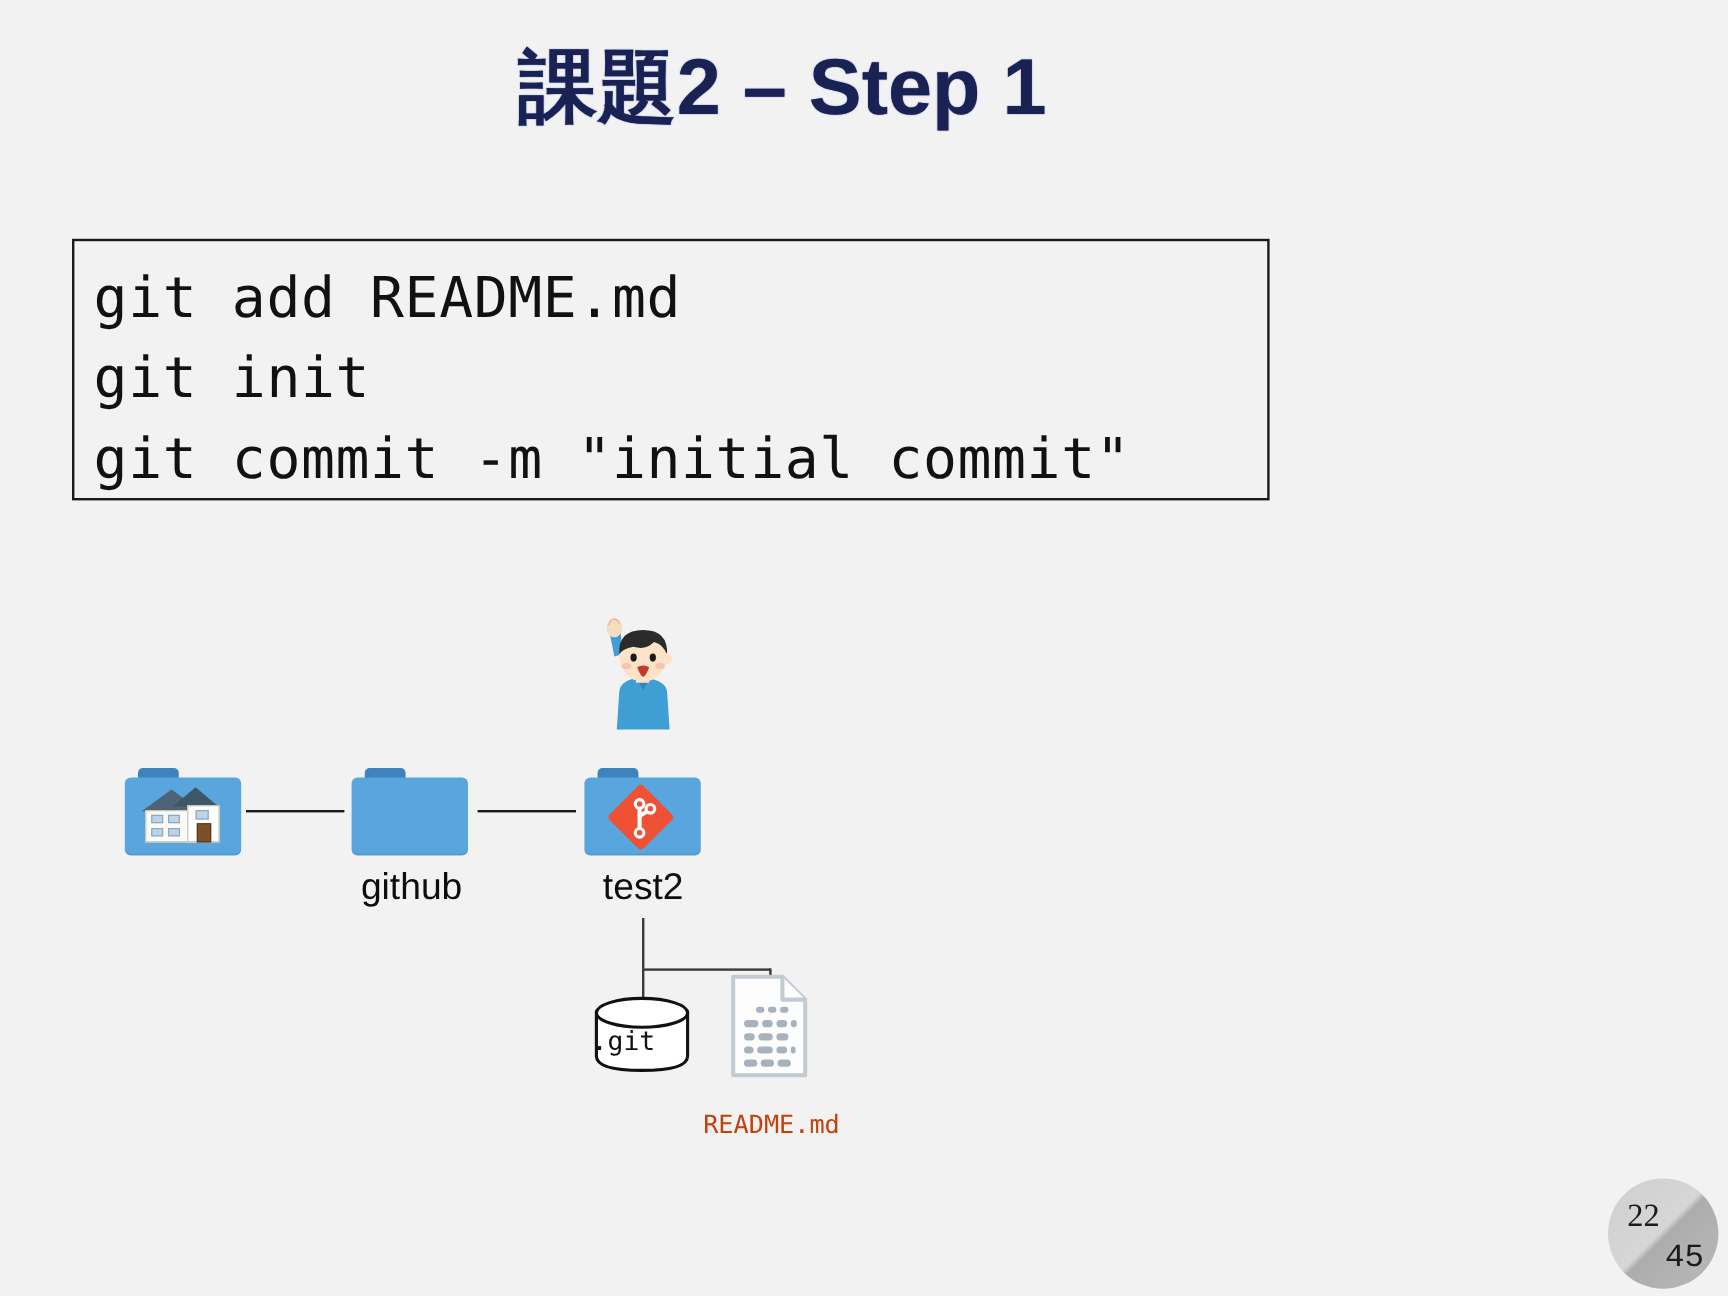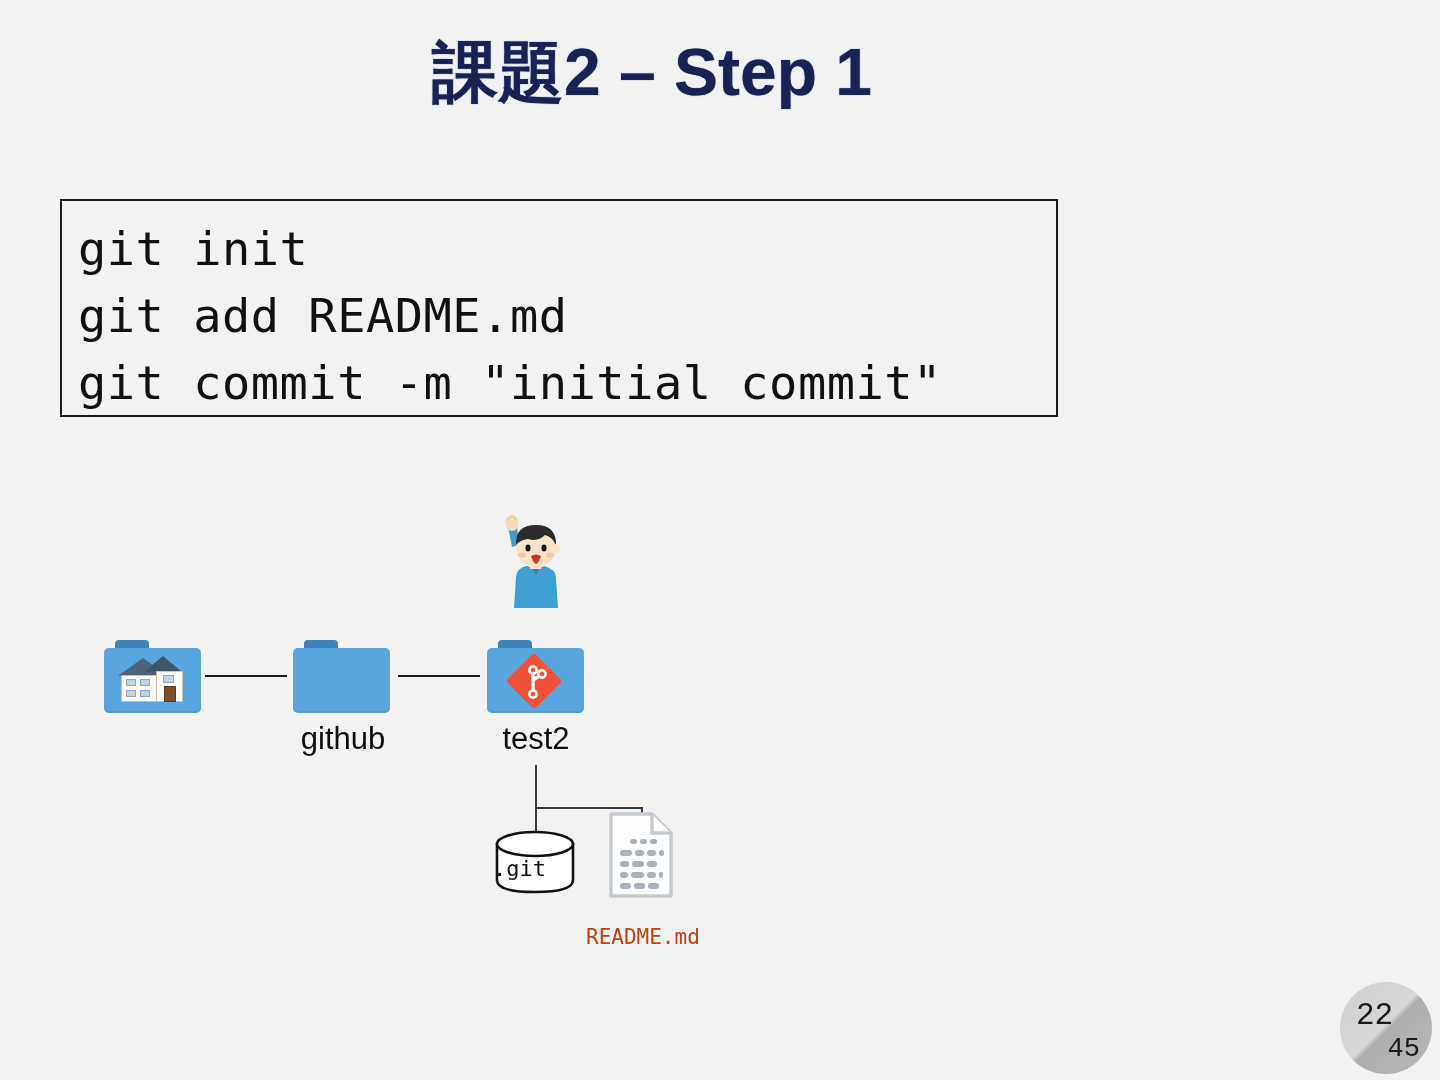--- a/index.html
+++ b/index.html
@@ -218,41 +218,41 @@
     bottom: 6px;
     width: 92px;
     height: 92px;
     border-radius: 50%;
     background: linear-gradient(135deg, #cfcfcf 0%, #d6d6d6 48%, #adadad 52%, #b9b9b9 100%);
   }
   .page-badge .cur {
     position: absolute;
     left: 16px;
     top: 16px;
-    font-size: 31px;
+    font-size: 27px;
     color: #1a1a1a;
-    font-family: Liberation Mono, monospace;
+    font-family: Liberation Serif, serif;
   }
   .page-badge .tot {
     position: absolute;
     right: 12px;
     bottom: 10px;
     font-size: 27px;
     color: #1a1a1a;
     font-family: Liberation Mono, monospace;
   }
 </style>
 </head>
 <body>
 
 <div class="slide-title">課題2 – Step 1</div>
 
 <div class="code-box">
+  <div class="code-line">git add README.md</div>
   <div class="code-line">git init</div>
-  <div class="code-line">git add README.md</div>
   <div class="code-line">git commit -m "initial commit"</div>
 </div>
 
 <div class="diagram">
 
   <div class="person" style="left:498px; top:55px;">
     <svg width="72" height="95" viewBox="0 0 72 95" xmlns="http://www.w3.org/2000/svg">
 
       <path d="M14 32 L10 12 Q9 6 14 5 Q19 5 19 11 L21 30 Z" fill="#3f9fd4"></path>
 

